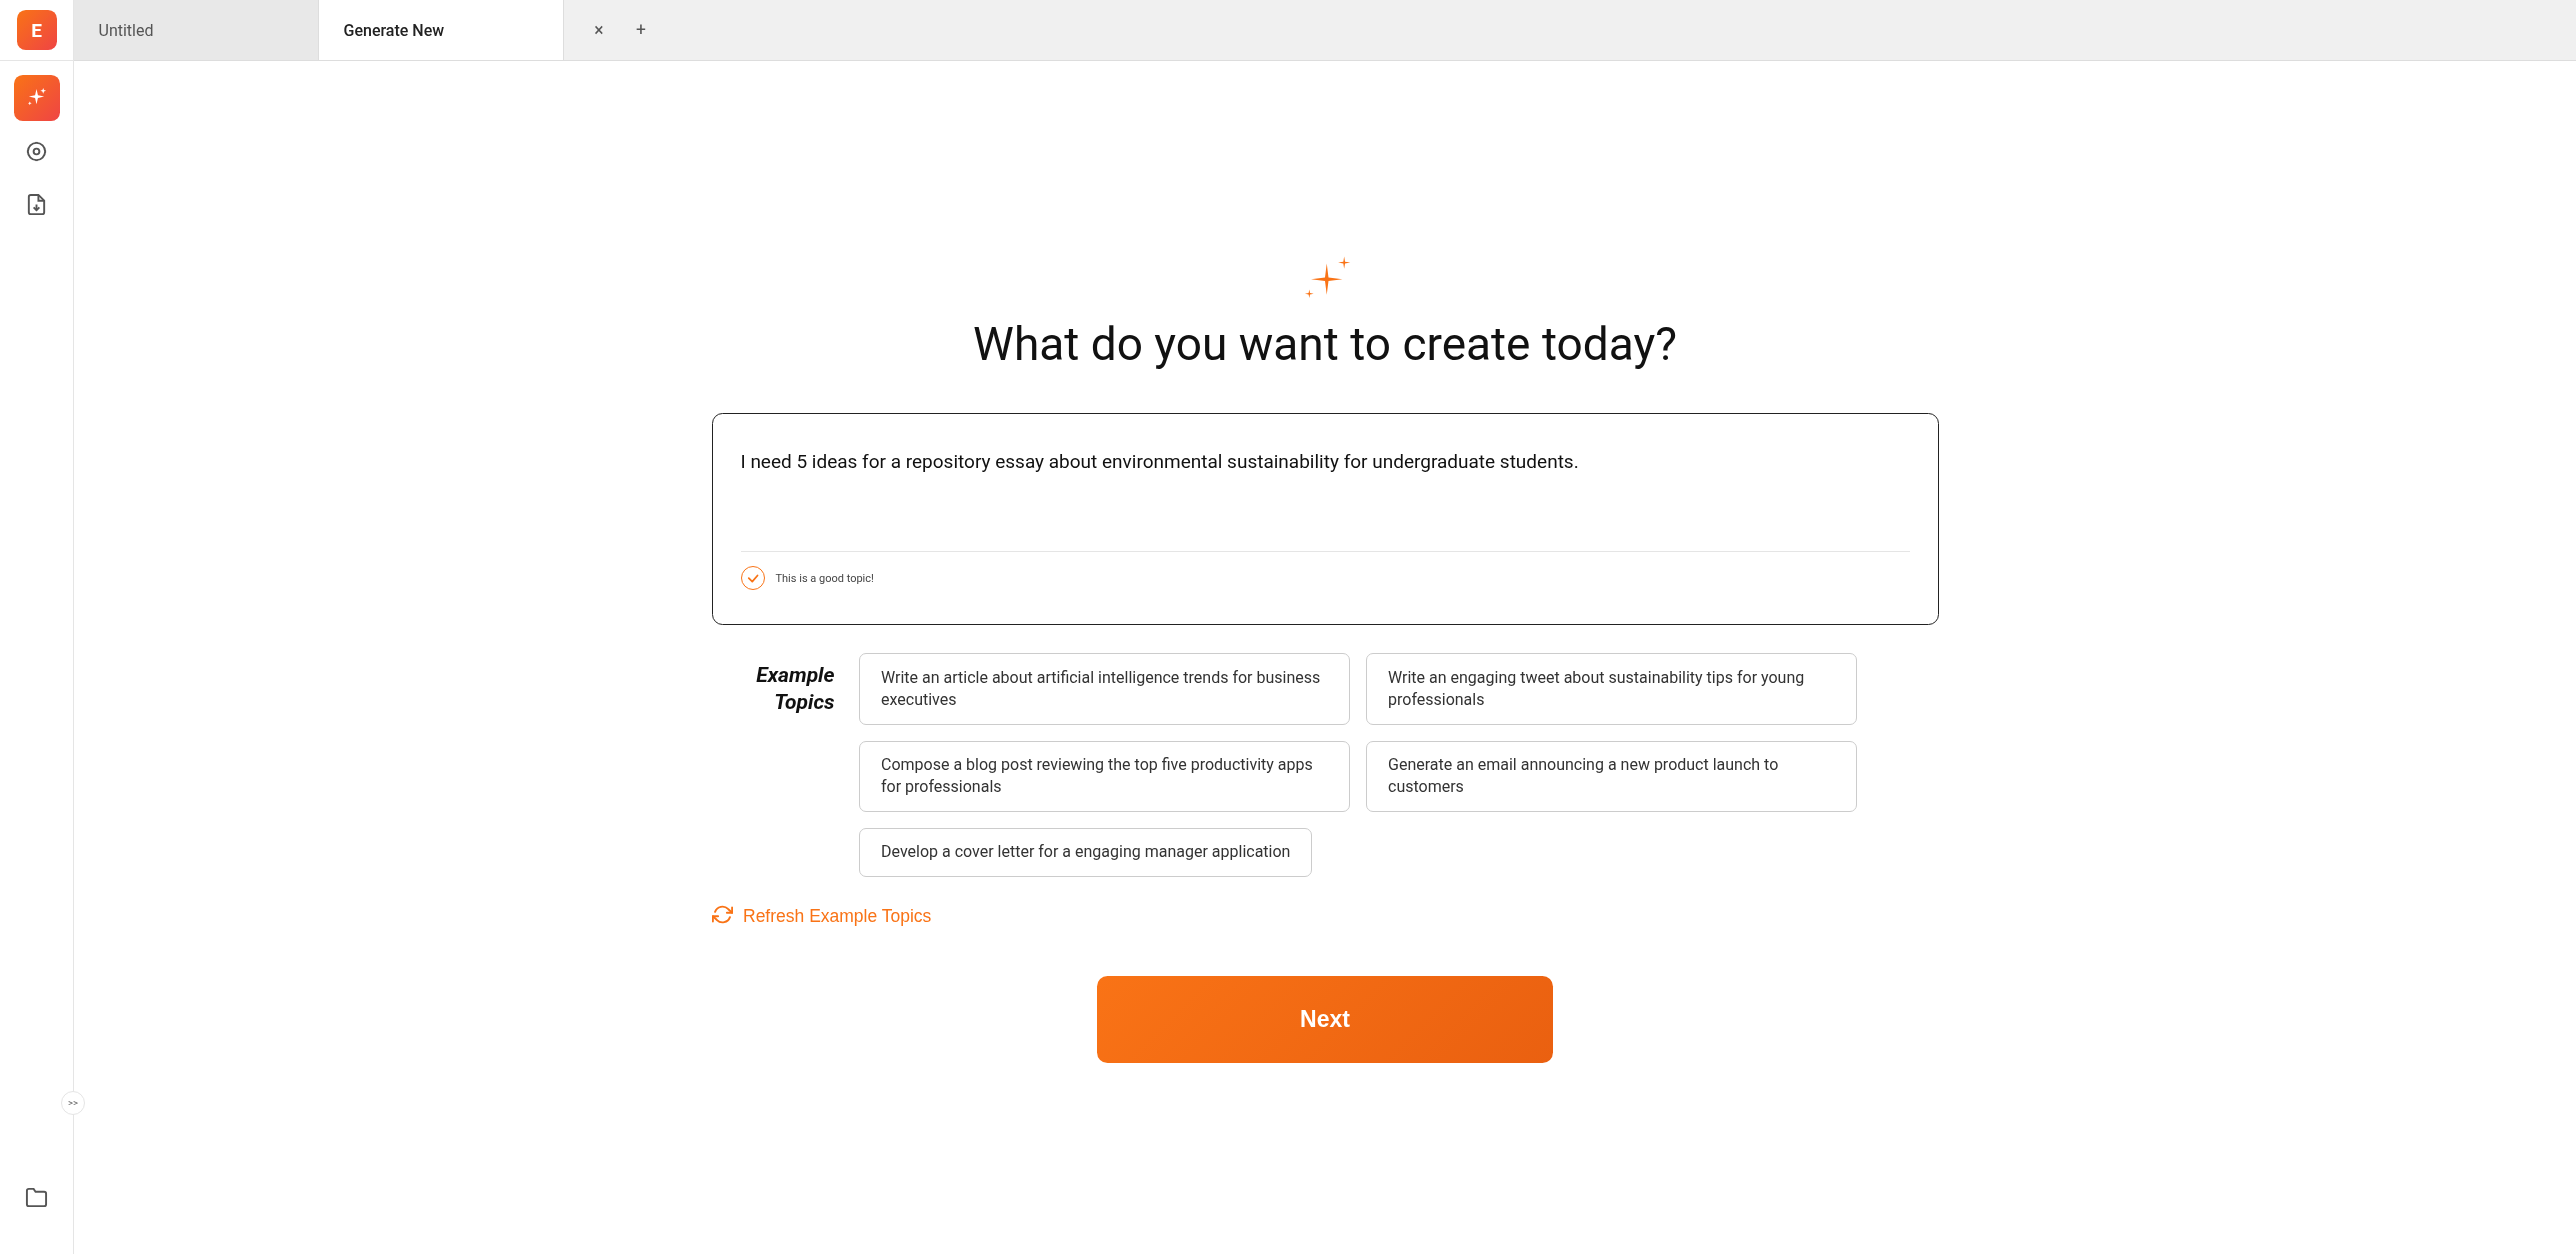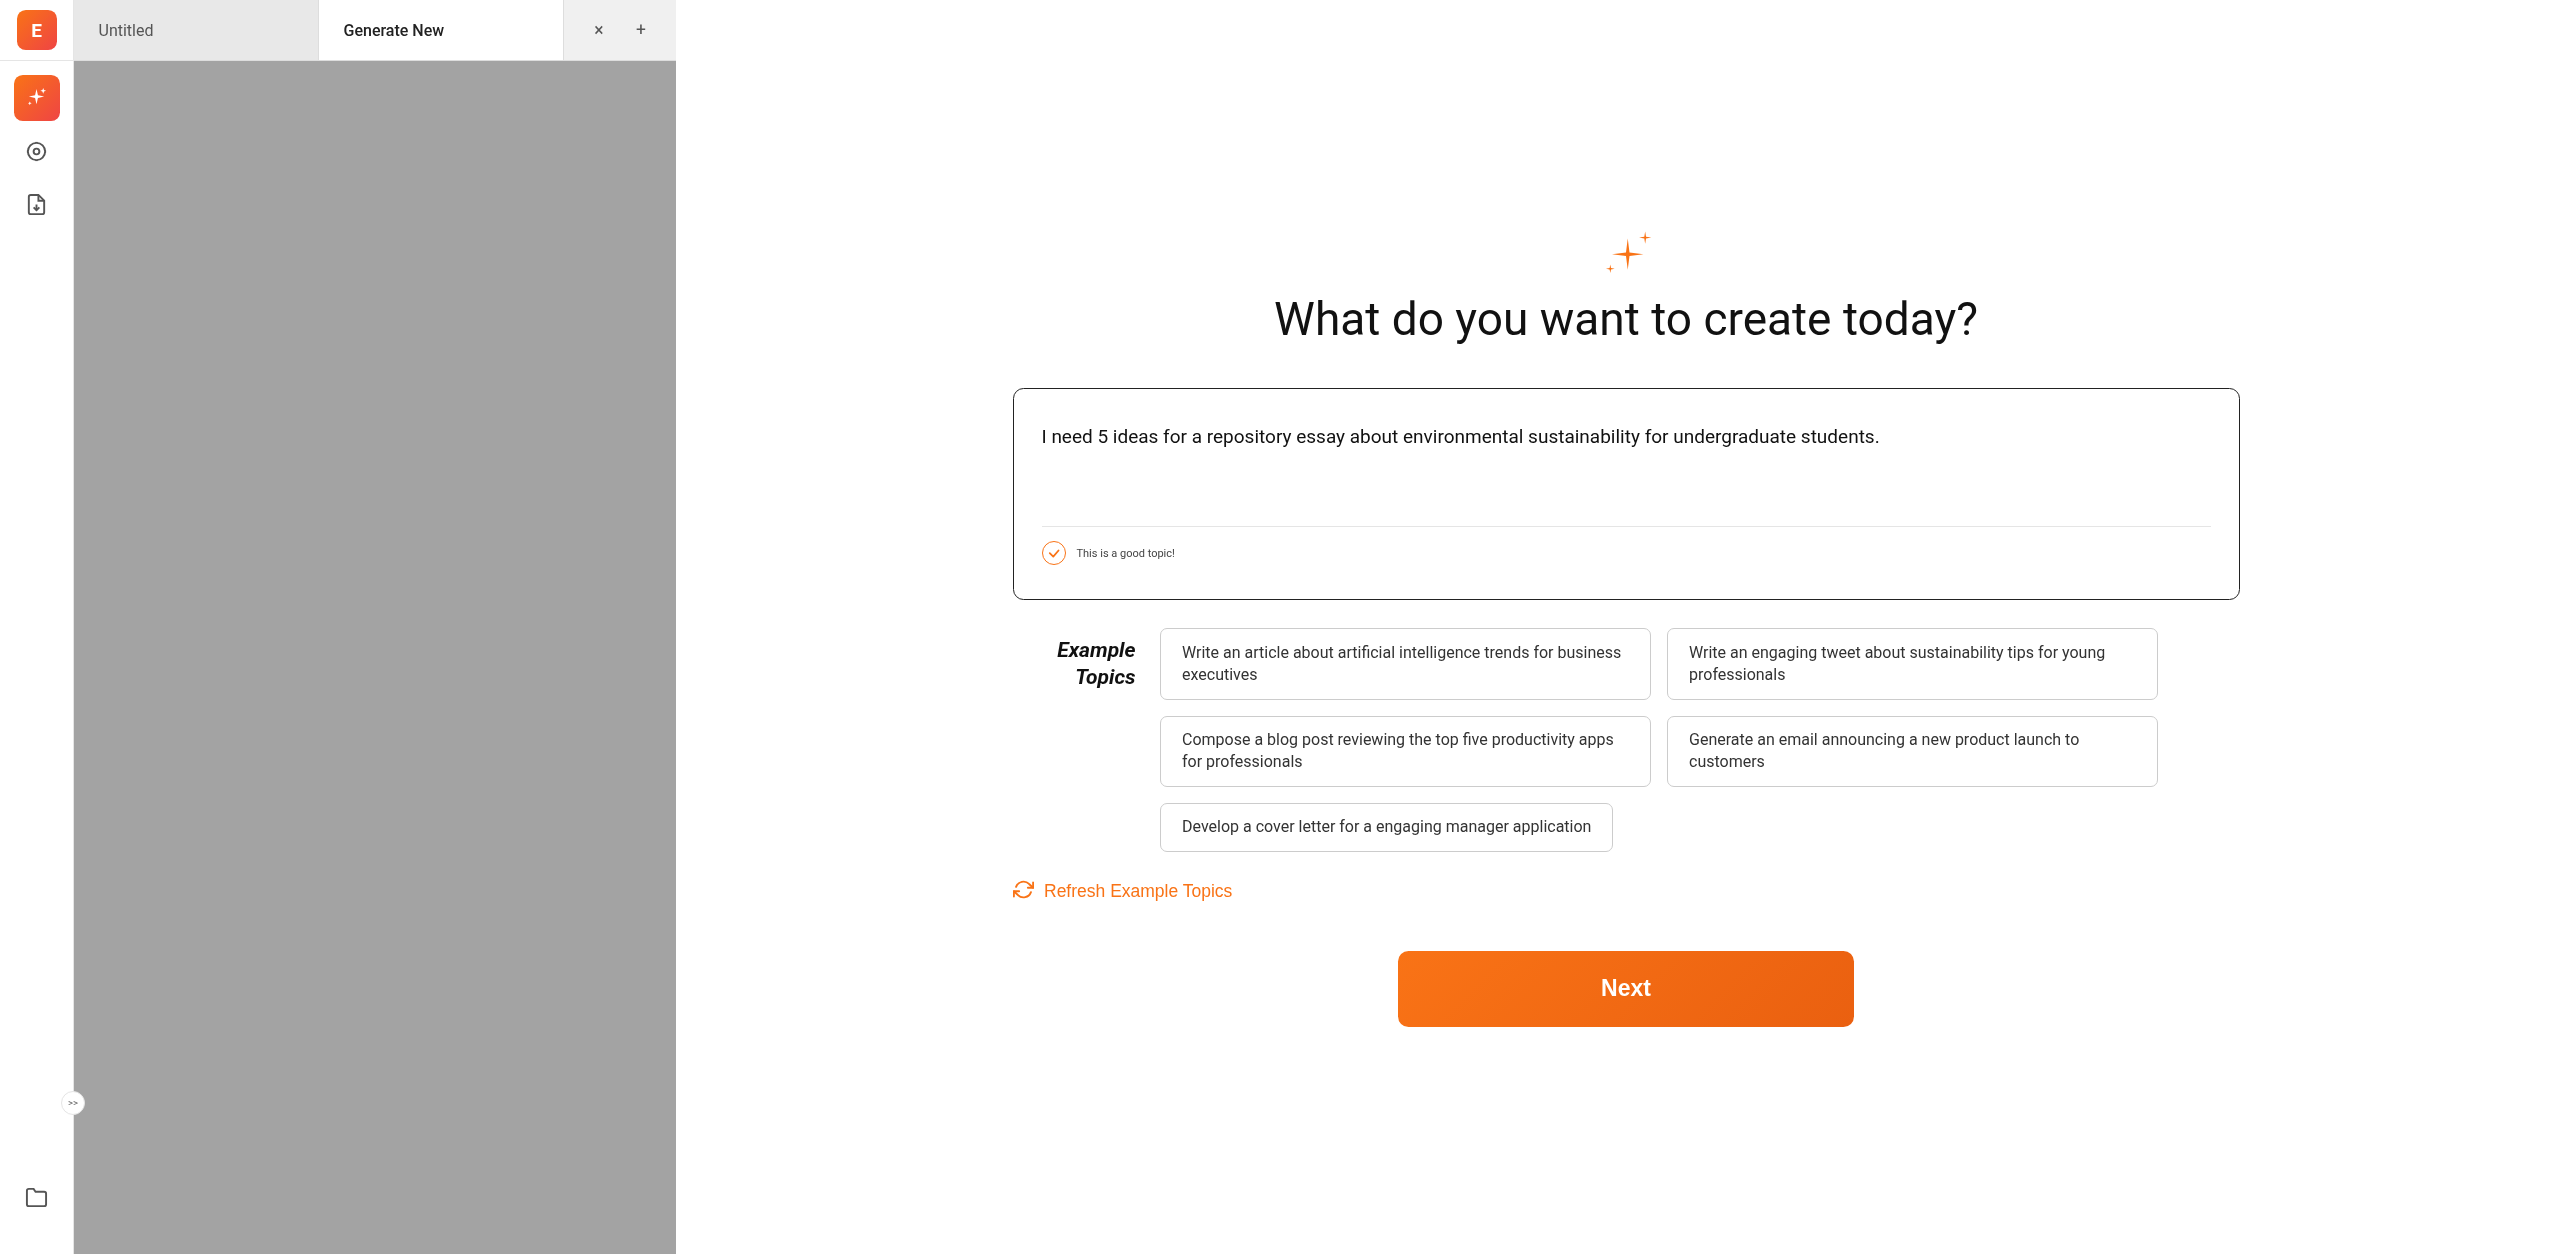--- a/index.html
+++ b/index.html
@@ -99,21 +99,22 @@
 
     .sidebar-folder {
       margin-top: auto;
       margin-bottom: 35px;
     }
 
     
     .main-area {
       flex: 1;
       display: flex;
-      background: #a3a3a3;
+      flex-direction: column;
+      background: #86efac;
     }
 
     
     .tab-bar {
       height: 61px;
       background: #f0f0f0;
       display: flex;
       align-items: stretch;
       border-bottom: 0.9px solid #ddd;
       flex-shrink: 0;
@@ -298,21 +299,21 @@
       margin-top: 9px;
     }
 
     .refresh-icon {
       font-size: 19px;
     }
 
     
     .next-btn {
       width: 456px;
-      height: 76px;
+      height: 87px;
       background: linear-gradient(135deg, #f97316 0%, #ea6010 100%);
       color: white;
       border: none;
       border-radius: 10.5px;
       font-size: 23px;
       font-weight: 600;
       cursor: pointer;
       transition: opacity 0.15s;
     }
   </style>

